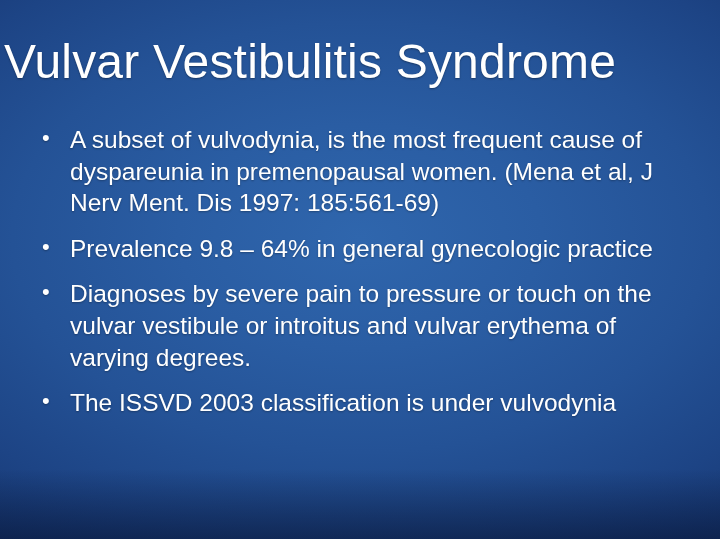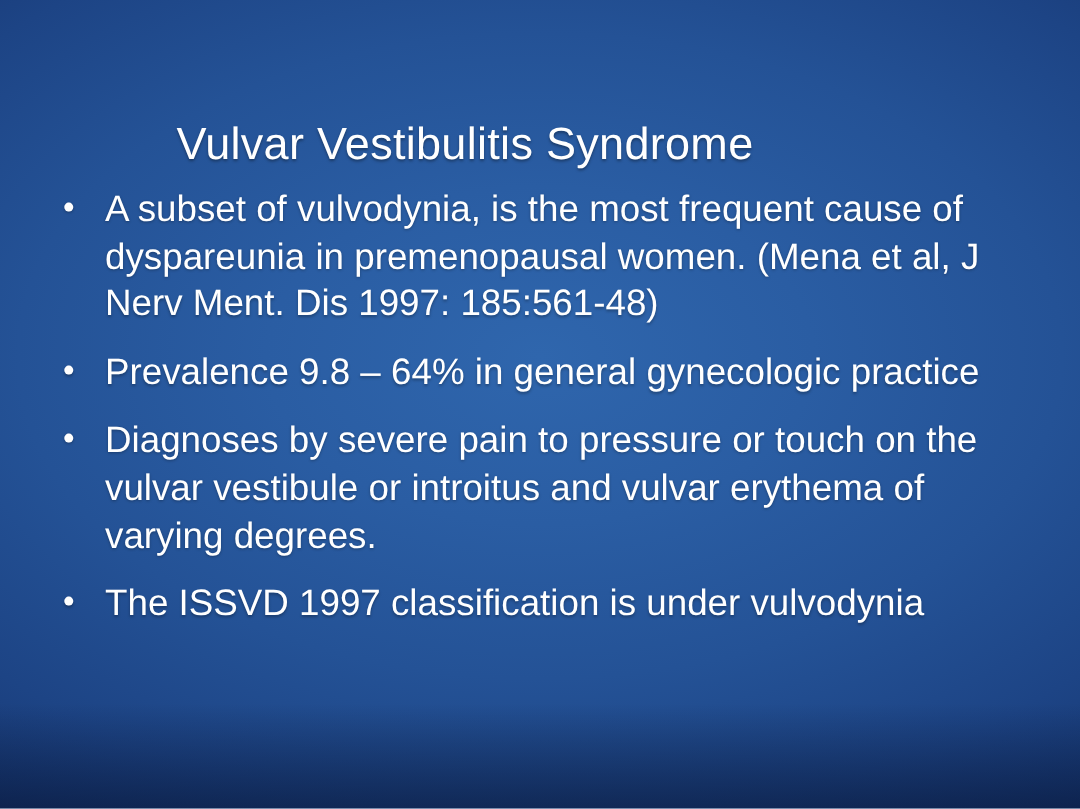--- a/index.html
+++ b/index.html
@@ -36,26 +36,25 @@
     background: linear-gradient(to bottom, rgba(8,24,60,0) 0%, rgba(6,18,48,0.55) 100%);
     pointer-events: none;
   }
   .slide-title {
     position: absolute;
     top: 36px;
     left: 0;
     width: 620px;
     text-align: center;
     color: #ffffff;
-    font-size: 30px;
+    font-size: 48px;
     font-weight: 400;
     letter-spacing: 0.2px;
     line-height: 1.1;
     text-shadow: 0 1px 2px rgba(0,0,0,0.35);
-    margin-top: 44px;
   }
   .bullet-list {
     position: absolute;
     top: 124px;
     left: 34px;
     width: 652px;
     margin: 0;
     padding: 0;
     list-style: none;
   }
@@ -89,29 +88,29 @@
 </head>
 <body>
 
 <div class="slide">
 
   <div class="slide-title">Vulvar Vestibulitis Syndrome</div>
 
   <ul class="bullet-list">
     <li class="bullet-item">
       <span class="bullet-marker">•</span>
-      <span class="bullet-text">A subset of vulvodynia, is the most frequent cause of dyspareunia in premenopausal women. (Mena et al, J Nerv Ment. Dis 1997: 185:561-48)</span>
+      <span class="bullet-text">A subset of vulvodynia, is the most frequent cause of dyspareunia in premenopausal women. (Mena et al, J Nerv Ment. Dis 1997: 185:561-69)</span>
     </li>
     <li class="bullet-item">
       <span class="bullet-marker">•</span>
       <span class="bullet-text">Prevalence 9.8 – 64% in general gynecologic practice</span>
     </li>
     <li class="bullet-item">
       <span class="bullet-marker">•</span>
       <span class="bullet-text">Diagnoses by severe pain to pressure or touch  on the vulvar vestibule or introitus and vulvar erythema of varying degrees.</span>
     </li>
     <li class="bullet-item">
       <span class="bullet-marker">•</span>
-      <span class="bullet-text">The ISSVD 1997 classification is under vulvodynia</span>
+      <span class="bullet-text">The ISSVD 2003 classification is under vulvodynia</span>
     </li>
   </ul>
 
 </div>
 
 </body></html>

